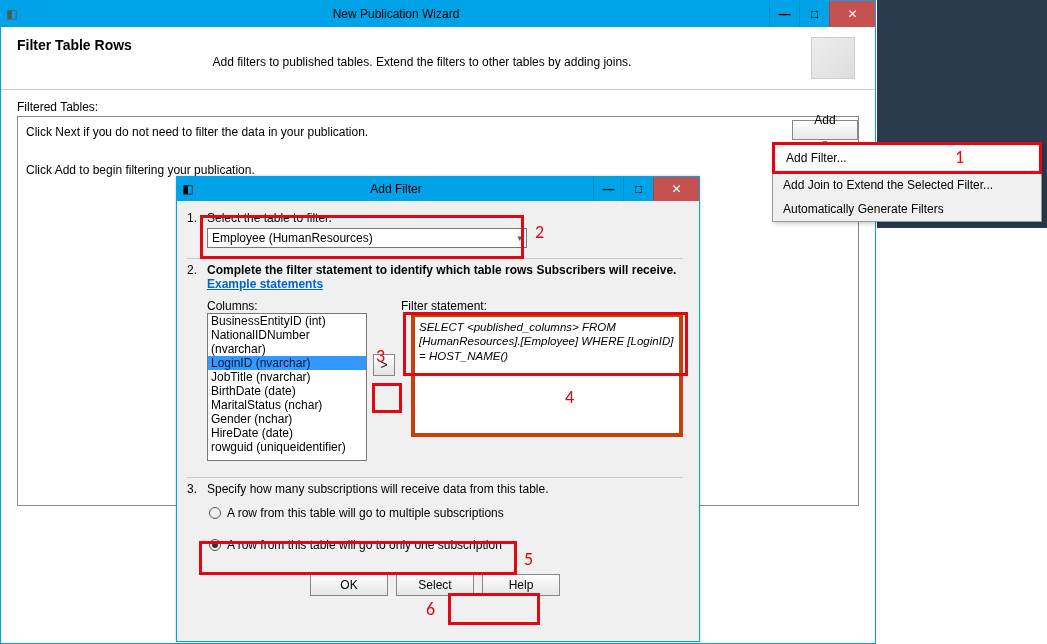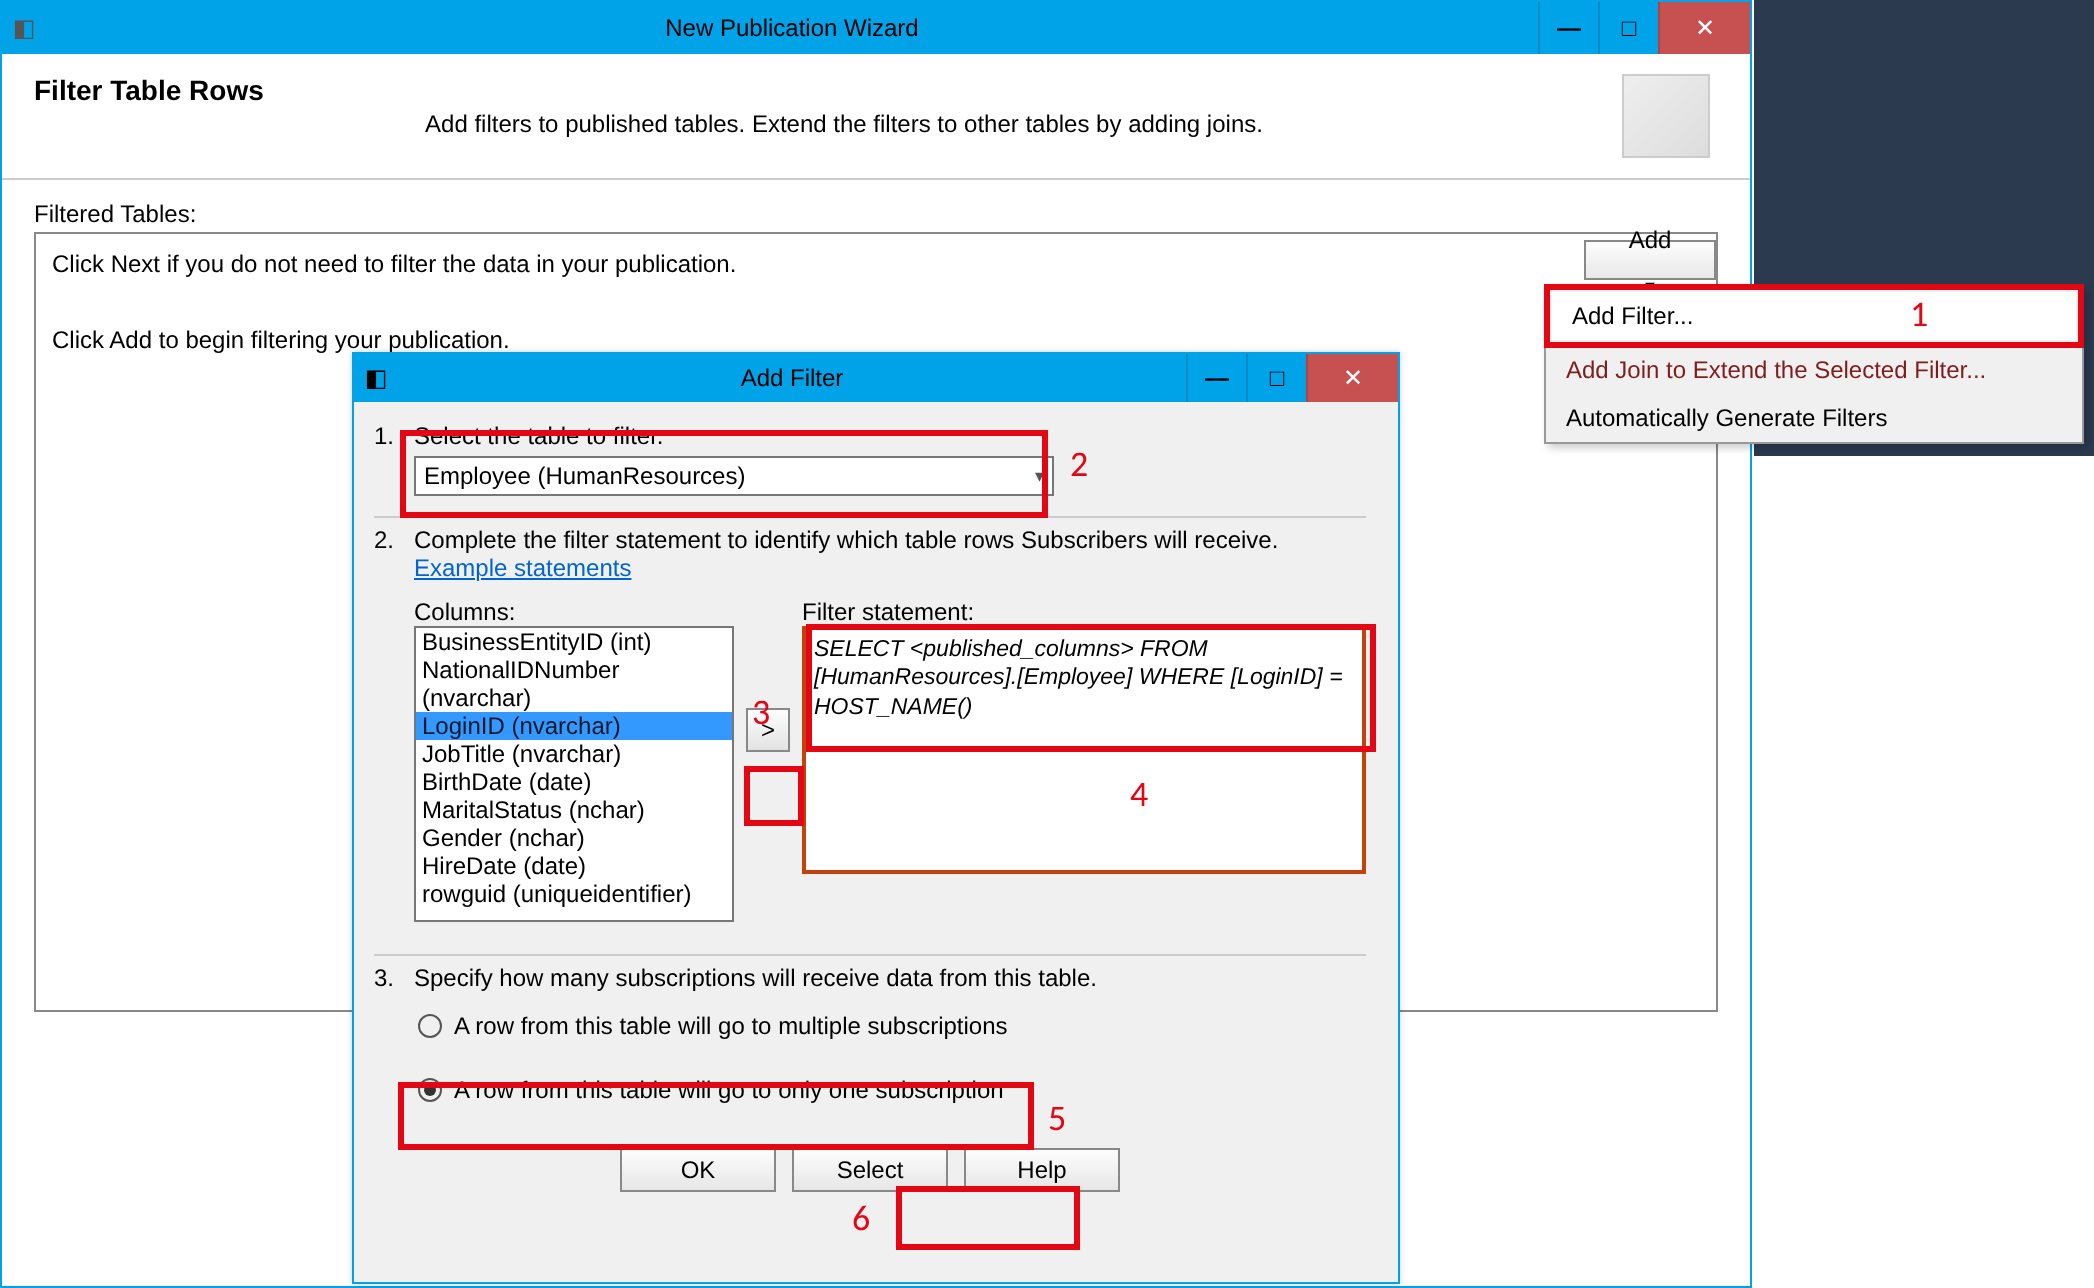--- a/index.html
+++ b/index.html
@@ -24,21 +24,21 @@
   .divider { border:none; border-top:1px solid #ccc; margin:4px 0; }
 
   .body { padding:6px 16px; position:relative; }
   .label { display:block; margin-bottom:2px; }
   .filtered-box { border:1px solid #888; background:#fff; height:390px; padding:6px 8px; line-height:1.6; }
   .addbtn { position:absolute; left:792px; top:120px; width:66px; height:20px; border:1px solid #888; background:linear-gradient(#fdfdfd,#e8e8e8); display:flex; align-items:center; justify-content:center; gap:12px;flex-direction:column;}
   .addbtn .arrow { font-size:8px; }
 
   .popup { position:absolute; left:772px; top:142px; width:270px; border:1px solid #999; background:#f0f0f0; box-shadow:2px 2px 4px rgba(0,0,0,0.2); }
   .popup .item { padding:5px 10px; }
-  .popup .item.disabled { color:#7f1d1d; }
+  .popup .item.disabled { color:#000000; }
   .popup .highlight-wrap { border:3px solid #e30613; margin:-1px; padding:1px; }
   .popup .highlight { background:#fff; }
 
   .num { color:#e30613; font-size:18px; position:absolute; font-family:Calibri,sans-serif;}
 
   
   .af-window { position:absolute; left:176px; top:176px; width:524px; height:466px; border:1px solid #00a2e8; background:#f0f0f0; box-shadow:0 0 3px rgba(0,0,0,0.2); }
   .af-titlebar { height:24px; background:#00a2e8; display:flex; align-items:center; }
   .af-titlebar .icon { width:22px; display:flex; justify-content:center;}
   .af-titlebar .title { flex:1; text-align:center; }
@@ -49,21 +49,21 @@
   .select { width:320px; height:20px; border:1px solid #777; background:#fff; display:flex; align-items:center; padding:0 4px; justify-content:space-between;}
   .select .chev { font-size:9px; color:#555;}
   a.link { color:#0066cc; text-decoration:underline; }
 
   .cols-area { display:flex; gap:6px; align-items:flex-start; }
   .listbox { width:160px; height:148px; border:1px solid #777; background:#fff; overflow:hidden; font-size:11.5px;}
   .listbox div { padding:0 3px; line-height:14px;}
   .listbox .sel { background:#3399ff; color:#0f172a; }
   .movebtn { width:22px; height:22px; border:1px solid #888; background:linear-gradient(#fdfdfd,#e3e3e3); display:flex; align-items:center; justify-content:center; margin-top:55px; font-size:11px;}
   .stmt { flex:1; }
-  .stmtbox { border:2px solid #c2410c; background:#fff; height:124px; padding:3px 4px; font-style:italic; font-size:11.5px; line-height:1.25;}
+  .stmtbox { border:4px solid #c2410c; background:#fff; height:124px; padding:3px 4px; font-style:italic; font-size:11.5px; line-height:1.25;margin-left:10px;}
 
   .radio-row { display:flex; align-items:center; gap:6px; margin:4px 0 4px 2px;}
   .radio { width:12px; height:12px; border:1px solid #555; border-radius:50%; display:inline-flex; align-items:center; justify-content:center;}
   .radio.checked::after { content:""; width:6px; height:6px; background:#333; border-radius:50%; }
 
   .btnrow { display:flex; justify-content:center; gap:8px; margin-top:18px; }
   .btn { width:78px; height:22px; border:1px solid #888; background:linear-gradient(#fdfdfd,#e6e6e6); display:flex; align-items:center; justify-content:center; }
 
   .redbox { position:absolute; border:3px solid #e30613; pointer-events:none; }
 </style>
@@ -149,21 +149,21 @@
           <span>Employee (HumanResources)</span>
           <span class="chev">▾</span>
         </div>
       </div>
     </div>
     <hr class="divider">
 
     <div class="step">
       <div class="num-ord">2.</div>
       <div class="content">
-        <div style="margin-bottom:8px;">
+        <div style="margin-bottom:8px;font-weight:bold;">
           <span>Complete the filter statement to identify which table rows Subscribers will receive. </span>
           <a href="#" class="link">Example statements</a>
         </div>
         <div class="cols-area">
           <div>
             <div>Columns:</div>
             <div class="listbox">
               <div>BusinessEntityID (int)</div>
               <div>NationalIDNumber (nvarchar)</div>
               <div class="sel">LoginID (nvarchar)</div>

